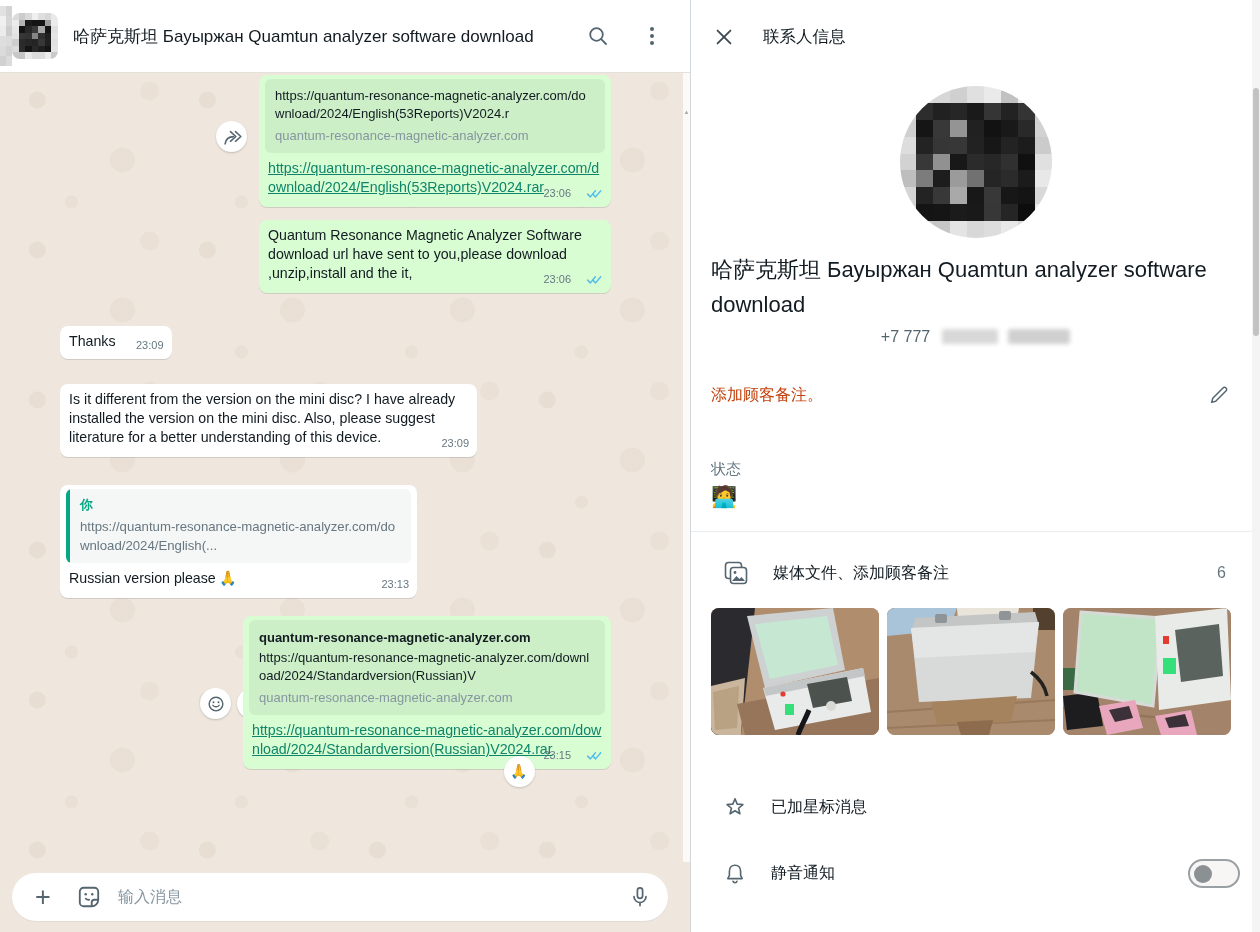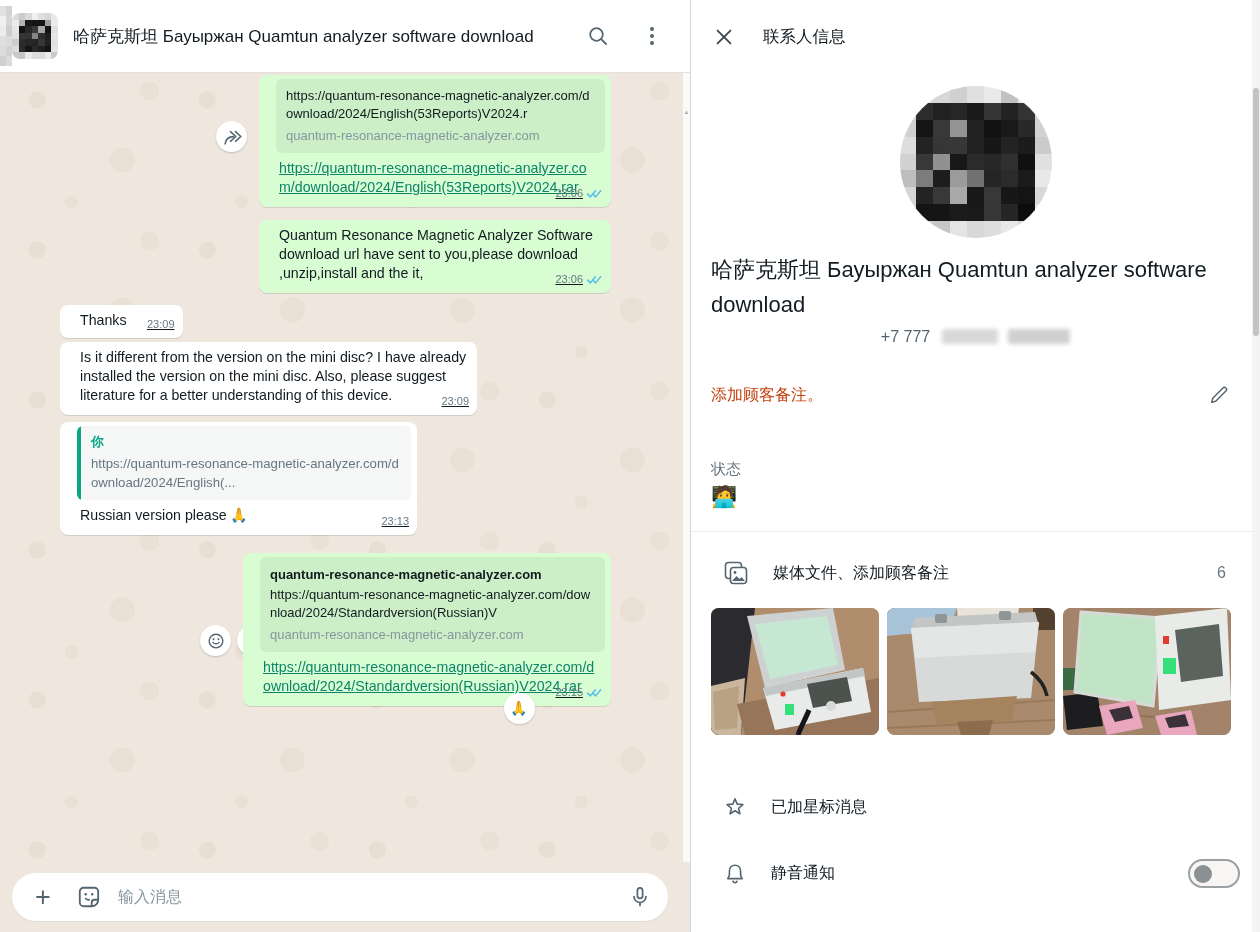--- a/index.html
+++ b/index.html
@@ -25,24 +25,24 @@
       radial-gradient(circle at 42% 86%, rgba(188,158,132,.11) 6px, transparent 7px),
       radial-gradient(circle at 88% 12%, rgba(188,158,132,.09) 9px, transparent 10px);
     background-size:170px 150px;
   }
   .scroll-strip { position:absolute; right:0; top:0; bottom:0; width:7px; background:#fbfaf8; z-index:2; }
   .scroll-strip .up-arrow { position:absolute; top:36px; left:0; width:7px; text-align:center; font-size:6px; color:#a9a9a9; }
 
   .msg-row { display:flex; position:relative; }
   .msg-row.out { justify-content:flex-end; }
   .msg-row.in  { justify-content:flex-start; }
-  .bubble { position:relative; border-radius:8px; padding:6px 9px 8px 20px; box-shadow:0 1px .5px rgba(11,20,26,.13); font-size:14.2px; line-height:19px; color:#111b21; }
+  .bubble { position:relative; border-radius:8px; padding:6px 9px 8px 9px; box-shadow:0 1px .5px rgba(11,20,26,.13); font-size:14.2px; line-height:19px; color:#111b21; }
   .bubble.out { background:#d9fdd3; }
-  .bubble.in  { background:#ffffff; }
-  .meta { position:absolute; right:8px; bottom:4px; display:flex; align-items:center; gap:3px;text-decoration:underline; }
+  .bubble.in  { background:#ffffff;margin-top:21px; }
+  .meta { position:absolute; right:8px; bottom:4px; display:flex; align-items:center; gap:15px; }
   .time { font-size:11px; color:#667781; }
   .pad-meta { padding-bottom:10px; }
 
   .link-preview { background:rgba(0,0,0,.055); border-radius:6px; padding:8px 10px; margin:-2px -3px 6px -3px; cursor:pointer; }
   .preview-title { font-size:13px; font-weight:bold; color:#111b21; margin-bottom:2px; }
   .preview-url { font-size:13px; color:#111b21; line-height:18px; overflow-wrap:break-word; word-break:break-all;
     display:-webkit-box; -webkit-line-clamp:2; -webkit-box-orient:vertical; overflow:hidden; max-height:36px; }
   .preview-domain { font-size:13px; color:#8696a0; margin-top:3px; white-space:nowrap; overflow:hidden; }
   .msg-link { color:#0e856a; text-decoration:underline; overflow-wrap:break-word; word-break:break-all; cursor:pointer; display:block; }
 

